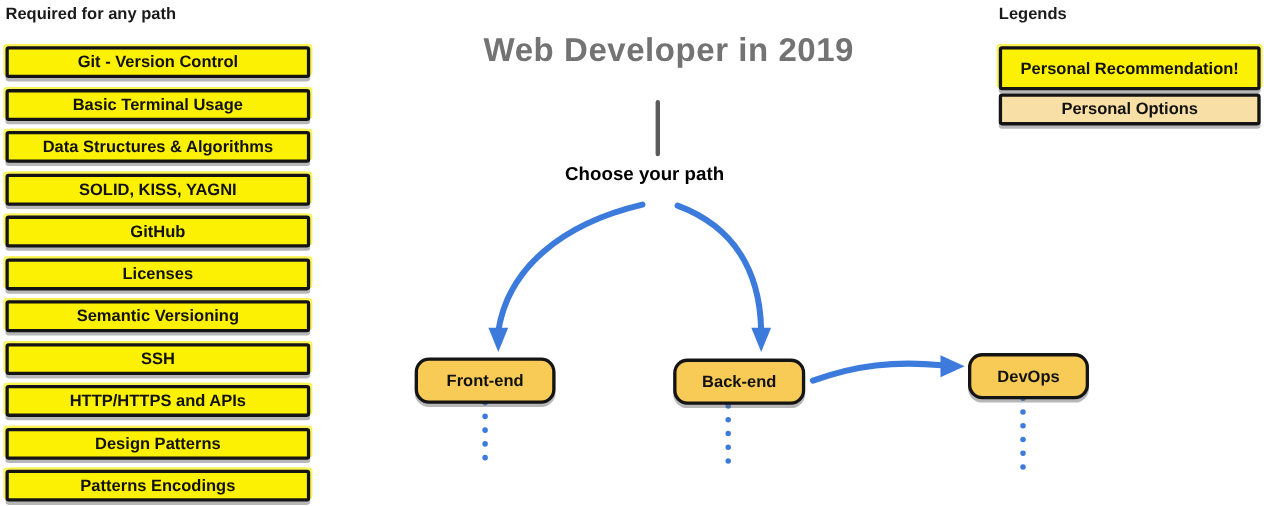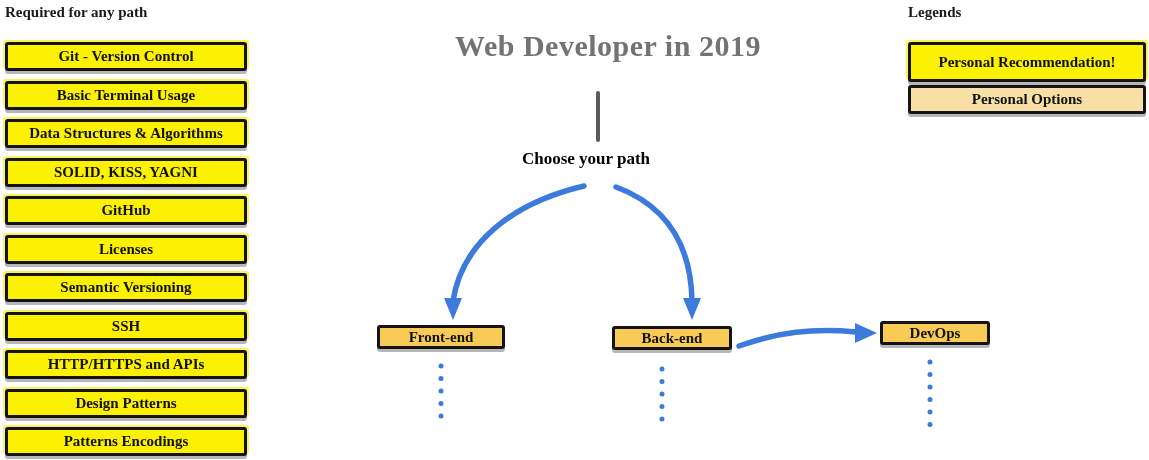--- a/index.html
+++ b/index.html
@@ -1,21 +1,21 @@
 <!DOCTYPE html>
 <html style="--yellow: #FCF102; --amber: #F7CB55; --tan: #F8DFA6; --blue: #3C7BDC; --gray_line: #5B5B5B;"><head>
 <meta charset="utf-8">
 <style>
   html, body { margin: 0; padding: 0; background: #ffffff; }
   .canvas {
     position: relative;
     width: 1149px;
     height: 460px;
     background: #ffffff;
-    font-family: Liberation Serif, serif;
+    font-family: Liberation Sans, sans-serif;
     color: #111;
     overflow: hidden;
   }
   .section-heading {
     position: absolute;
     font-size: 15px;
     font-weight: bold;
     color: #1a1a1a;
     white-space: nowrap;
   }
@@ -38,21 +38,21 @@
   .yellow {
     background: var(--yellow);
     box-shadow: 2px -2px 0 rgba(248,242,80,.9), -2px -2px 0 rgba(248,242,80,.9), 0 3px 0 rgba(95,95,95,.45);
   }
   .amber { background: var(--amber); }
   .tan   { background: var(--tan); }
 
   .required-list {
     position: absolute;
     left: 5px; top: 42px;
-    width: 242px;
+    width: 277px;
     display: flex;
     flex-direction: column;
     gap: 9.5px;
   }
   .required-list .box { height: 29px; width: 100%; }
 
   .title {
     position: absolute;
     left: 385px; top: 29px; width: 446px;
     text-align: center;
@@ -70,21 +70,21 @@
   }
   .choose {
     position: absolute;
     left: 466px; top: 149px; width: 240px;
     text-align: center;
     font-size: 17px;
     font-weight: bold;
     color: #000000;
   }
 
-  .node { position: absolute; height: 24px; }
+  .node { position: absolute; height: 42px; border-radius: 13px; }
   #node-front-end { left: 377px; top: 325px; width: 128px; }
   #node-back-end  { left: 612px; top: 326px; width: 120px; }
   #node-devops    { left: 880px; top: 321px; width: 110px; }
 
   .legend-box { position: absolute; width: 238px; }
   #legend-personal  { left: 908px; top: 42px; height: 40px; }
   #legend-available { left: 908px; top: 85px; height: 29px; }
 
   svg.overlay {
     position: absolute;

